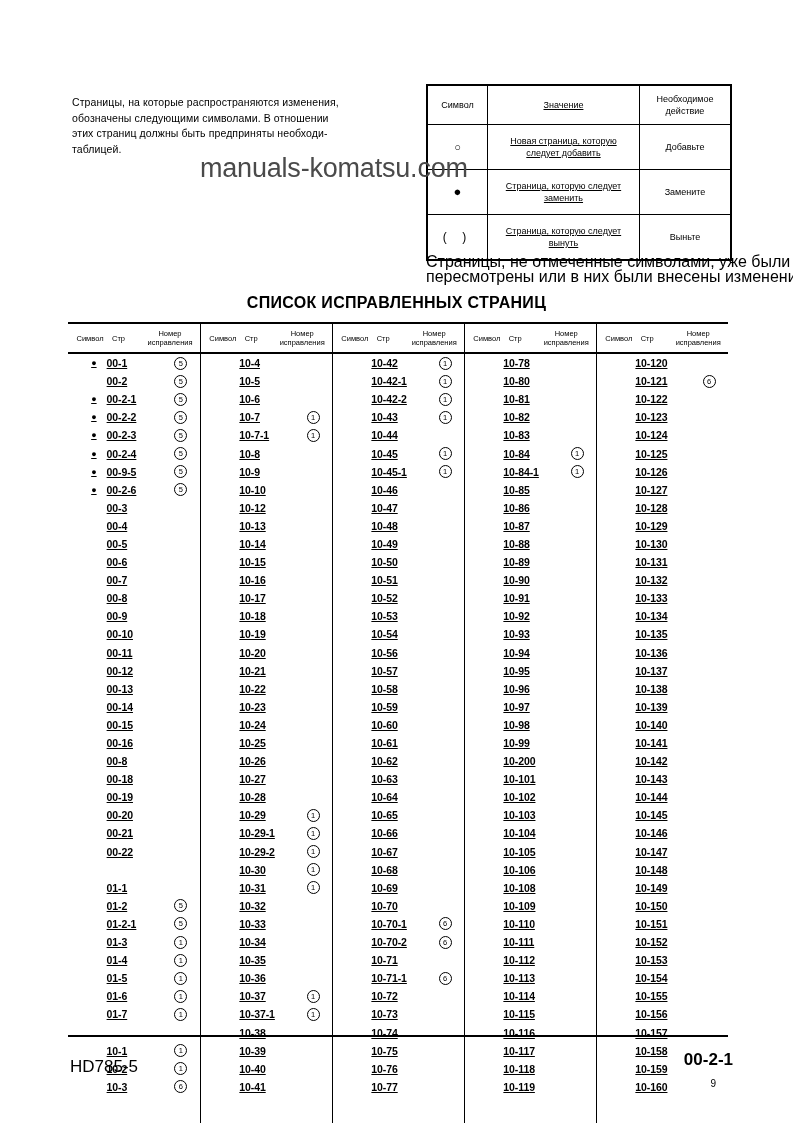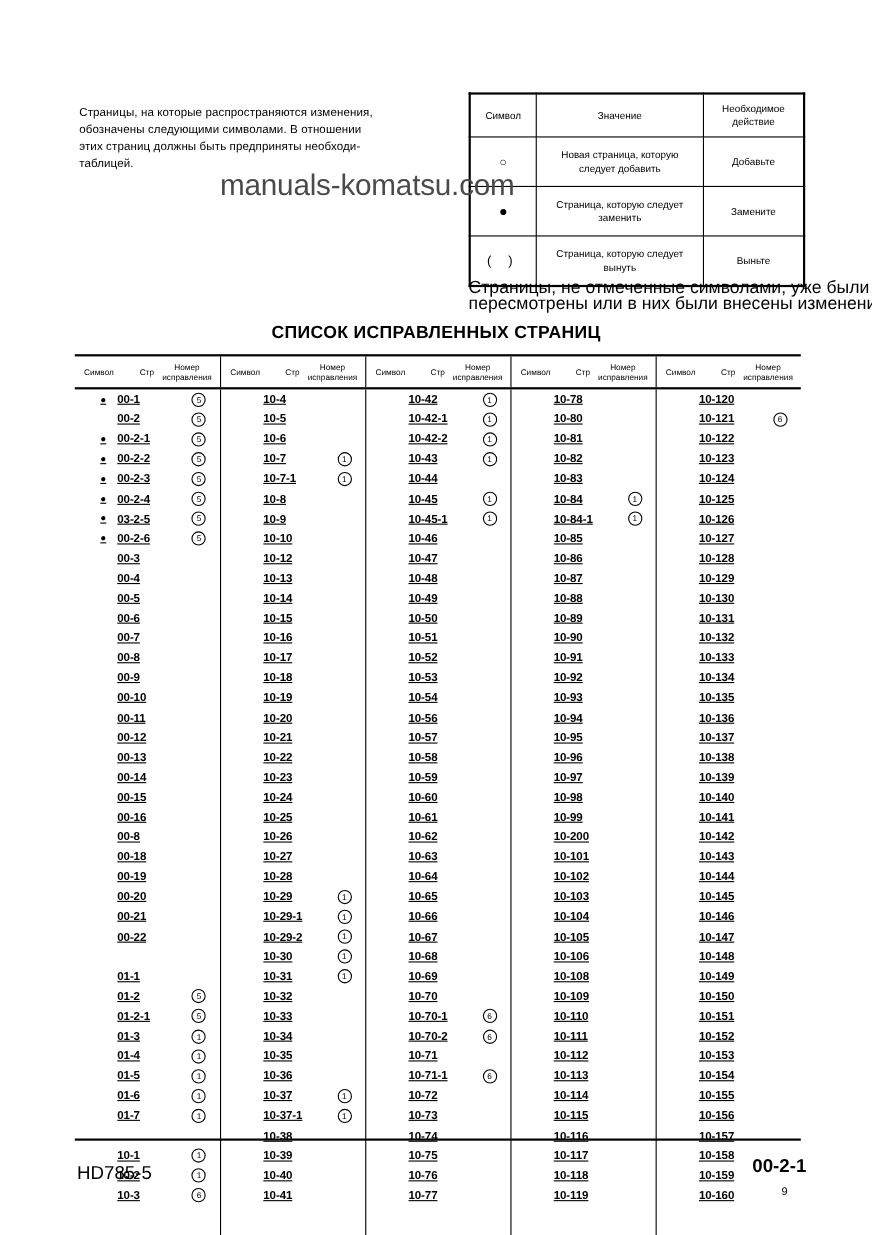--- a/index.html
+++ b/index.html
@@ -42,21 +42,21 @@
   .legend td, .legend th {
     border: 1px solid #000;
     text-align: center;
     vertical-align: middle;
     font-size: 9px;
     line-height: 12px;
     font-weight: normal;
     padding: 2px 3px;
   }
   .legend .c-sym { width: 56px; }
-  .legend .c-mean { width: 160px; }
+  .legend .c-mean { width: 160px; text-decoration: underline; }
   .legend .c-act { width: 88px; }
   .legend thead td { height: 34px; font-size: 9px; }
   .legend tbody td { height: 40px; }
   .legend .sym-glyph { font-size: 13px; line-height: 14px; }
   .legend .sym-open::before { content: "\25CB"; font-size: 11px; }
   .legend .sym-fill::before { content: "\25CF"; font-size: 13px; }
   .legend .sym-brace { font-size: 12px; letter-spacing: 6px; }
 
   
   .legend-note {
@@ -105,21 +105,21 @@
     width: 132px;
     box-sizing: border-box;
     position: relative;
   }
   .rev-col + .rev-col { border-left: 1px solid #000; }
   .rev-head .rev-col { display: flex; align-items: center; }
   .rev-head .hsym {
     width: 44px; text-align: center; font-size: 7.5px; line-height: 9px;
   }
   .rev-head .hpg {
-    width: 28px; text-align: right; font-size: 7.5px; line-height: 9px;
+    width: 28px; text-align: left; font-size: 7.5px; line-height: 9px;
   }
   .rev-head .hrev {
     width: 60px; text-align: center; font-size: 7.5px; line-height: 9px;
   }
   .rev-row {
     display: flex;
     height: 18.1px;
     align-items: center;
   }
   .rev-row .c-sym {
@@ -322,21 +322,21 @@
           <div class="c-pg">00-2-3</div>
           <div class="c-rev"><span class="circled">5</span></div>
         </div>
         <div class="rev-row">
           <div class="c-sym filled"></div>
           <div class="c-pg">00-2-4</div>
           <div class="c-rev"><span class="circled">5</span></div>
         </div>
         <div class="rev-row">
           <div class="c-sym filled"></div>
-          <div class="c-pg">03-2-5</div>
+          <div class="c-pg">00-9-5</div>
           <div class="c-rev"><span class="circled">5</span></div>
         </div>
         <div class="rev-row">
           <div class="c-sym filled"></div>
           <div class="c-pg">00-2-6</div>
           <div class="c-rev"><span class="circled">5</span></div>
         </div>
         <div class="rev-row">
           <div class="c-sym"></div>
           <div class="c-pg">00-3</div>

